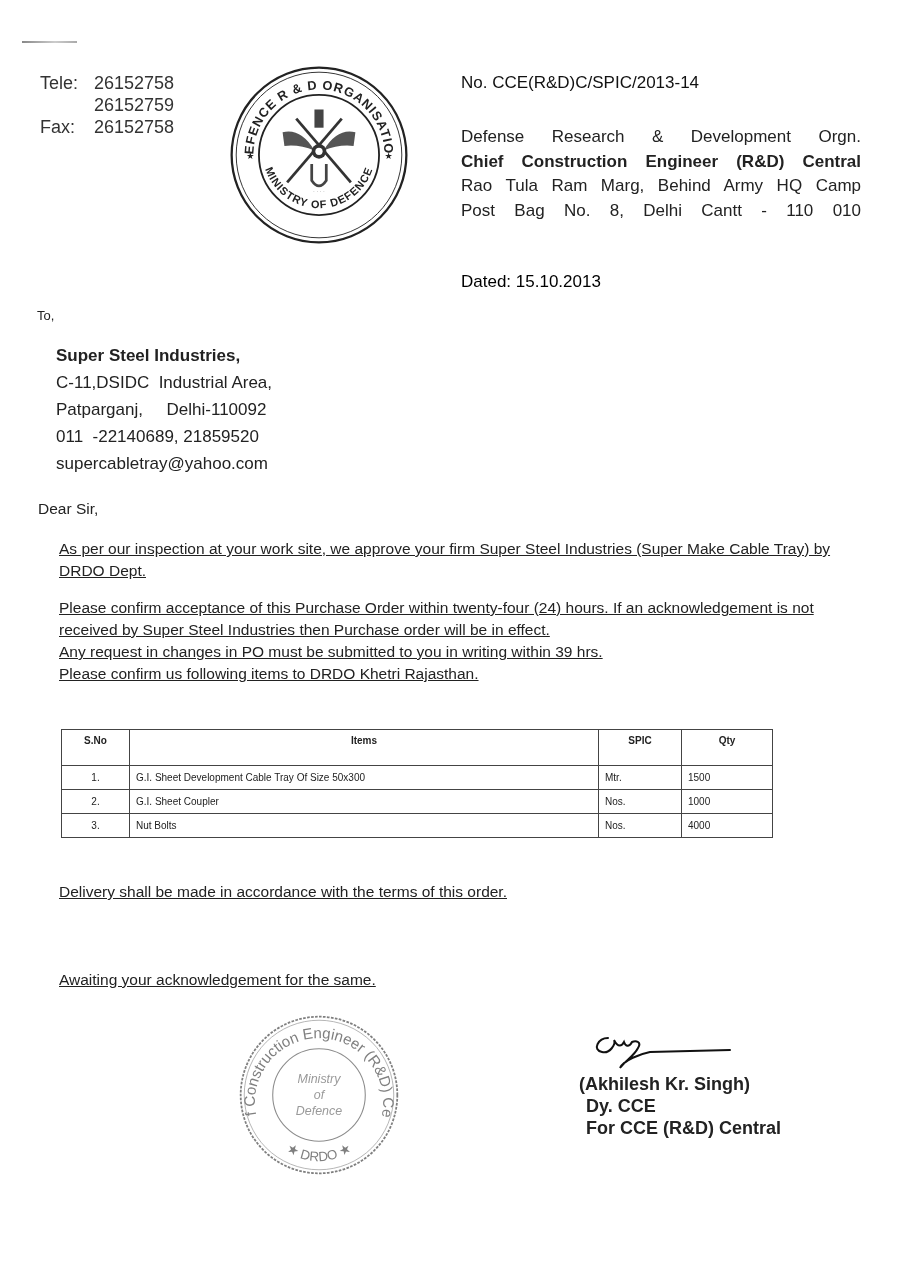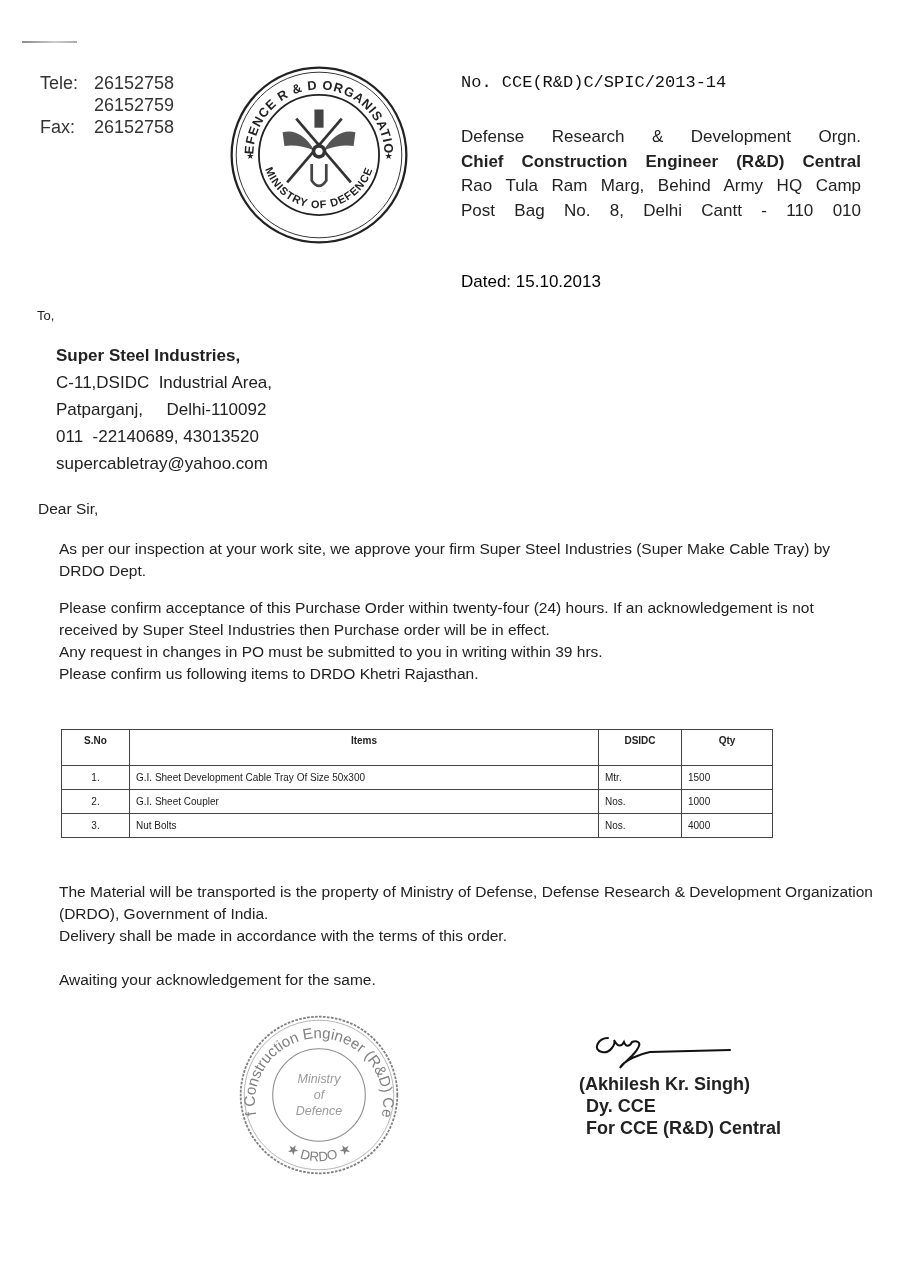--- a/index.html
+++ b/index.html
@@ -9,32 +9,32 @@
   .topline { left: 22px; top: 41px; width: 55px; height: 2px; background: linear-gradient(90deg,#888,#ccc 60%,#aaa); }
 
   .contact { left: 40px; top: 72px; font-size: 18px; line-height: 22px; color: #333; }
   .contact .row { display: flex; }
   .contact .lbl { width: 54px; }
   .contact .val { }
 
   .emblem { left: 228px; top: 64px; width: 182px; height: 182px; }
   .stamp { left: 230px; top: 1010px; width: 178px; height: 170px; opacity: 0.75; }
 
-  .ref { left: 461px; top: 73px; font-size: 17px; font-weight: normal; color: #111; font-family: Liberation Mono, monospace; }
+  .ref { left: 461px; top: 73px; font-size: 17px; font-weight: normal; color: #111; }
   .office { left: 461px; top: 125px; width: 400px; font-size: 17px; line-height: 24.6px; color: #222; }
   .office div { text-align: justify; text-align-last: justify; }
   .office .bold { font-weight: bold; }
   .dated { left: 461px; top: 272px; font-size: 17px; color: #000000; }
 
   .to { left: 37px; top: 308px; font-size: 13px; color: #222; }
   .addr { left: 56px; top: 342px; font-size: 17px; line-height: 27px; color: #222; }
   .addr .name { font-weight: bold; }
 
   .salute { left: 38px; top: 500px; font-size: 15.5px; color: #222; }
-  .body { left: 59px; width: 814px; font-size: 15.5px; line-height: 22px; color: #222; }
+  .body { left: 59px; width: 814px; font-size: 15.5px; line-height: 22px; color: #222; text-decoration: underline; }
   .p1 { top: 538px; }
   .p2 { top: 597px; }
   .p3 { top: 881px; text-align: justify; }
   .p4 { top: 969px; }
 
   table.items { position: absolute; left: 61px; top: 729px; width: 712px; border-collapse: collapse;
                 font-size: 10px; color: #222; }
   table.items th, table.items td { border: 1.5px solid #444; padding: 0 6px; }
   table.items th { height: 30px; font-weight: bold; text-align: center; vertical-align: top; padding-top: 5px; }
   table.items td { height: 23px; }
@@ -103,38 +103,38 @@
   <div>Rao Tula Ram Marg, Behind Army HQ Camp</div>
   <div>Post Bag No. 8, Delhi Cantt - 110 010</div>
 </div>
 <div class="abs dated">Dated: 15.10.2013</div>
 
 <div class="abs to">To,</div>
 <div class="abs addr">
   <div class="name">Super Steel Industries,</div>
   <div style="white-space:pre">C-11,DSIDC  Industrial Area,</div>
   <div style="white-space:pre">Patparganj,     Delhi-110092</div>
-  <div style="white-space:pre">011  -22140689, 43013520</div>
+  <div style="white-space:pre">011  -22140689, 21859520</div>
   <div>supercabletray@yahoo.com</div>
 </div>
 
 <div class="abs salute">Dear Sir,</div>
 <div class="abs body p1">As per our inspection at your work site, we approve your firm Super Steel Industries (Super Make Cable Tray) by DRDO Dept.</div>
 <div class="abs body p2">
   <div>Please confirm acceptance of this Purchase Order within twenty-four (24) hours. If an acknowledgement is not received by Super Steel Industries then Purchase order will be in effect.</div>
   <div>Any request in changes in PO must be submitted to you in writing within 39 hrs.</div>
   <div>Please confirm us following items to DRDO Khetri Rajasthan.</div>
 </div>
 
 <table class="items">
   <thead>
     <tr>
       <th class="c1">S.No</th>
       <th class="c2">Items</th>
-      <th class="c3">DSIDC</th>
+      <th class="c3">SPIC</th>
       <th class="c4">Qty</th>
     </tr>
   </thead>
   <tbody>
     <tr>
       <td class="sno">1.</td>
       <td>G.I. Sheet Development Cable Tray Of Size 50x300</td>
       <td>Mtr.</td>
       <td>1500</td>
     </tr>
@@ -147,21 +147,20 @@
     <tr>
       <td class="sno">3.</td>
       <td>Nut Bolts</td>
       <td>Nos.</td>
       <td>4000</td>
     </tr>
   </tbody>
 </table>
 
 <div class="abs body p3">
-  <div>The Material will be transported is the property of Ministry of Defense, Defense Research &amp; Development Organization (DRDO), Government of India.</div>
   <div>Delivery shall be made in accordance with the terms of this order.</div>
 </div>
 <div class="abs body p4">Awaiting your acknowledgement for the same.</div>
 
 <svg class="abs stamp" viewBox="0 0 200 190">
   <defs>
     <path id="stampArc" d="M 30,120 A 72,72 0 1,1 170,120"></path>
     <path id="stampBot" d="M 55,150 A 62,62 0 0,0 145,150"></path>
   </defs>
   <circle cx="100" cy="95" r="88" fill="none" stroke="#555" stroke-width="2" stroke-dasharray="3,1.5"></circle>

